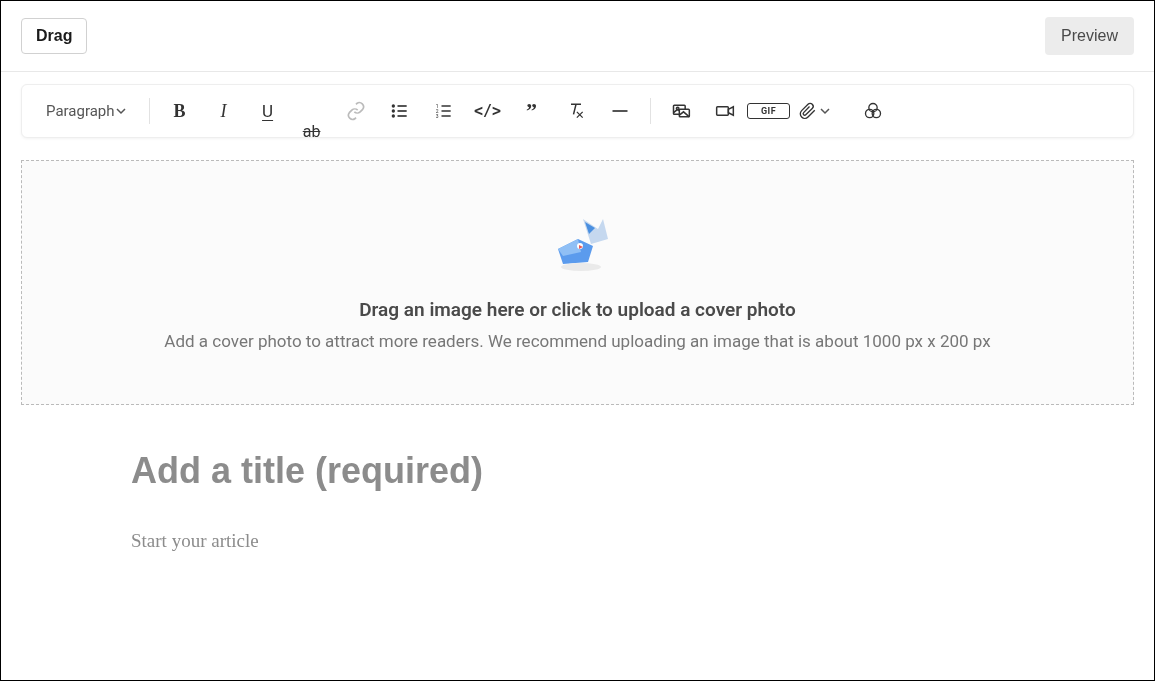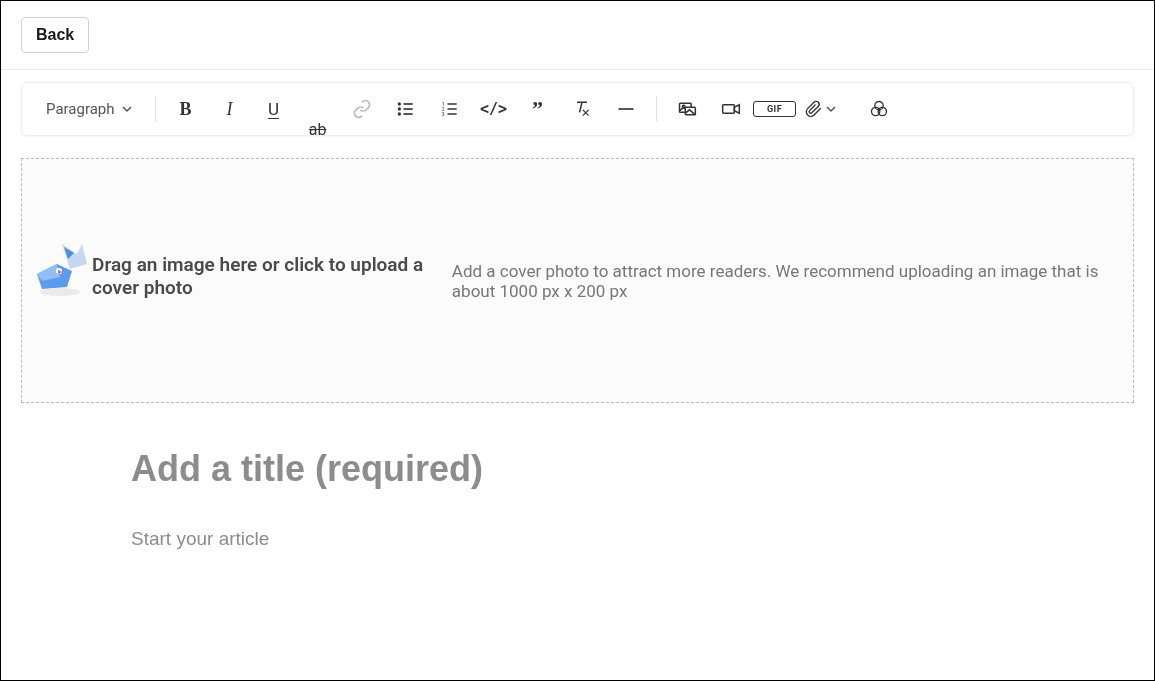--- a/index.html
+++ b/index.html
@@ -51,21 +51,20 @@
       background: #ffffff;
       border: 1px solid #eee;
       border-radius: 6px;
       padding: 8px 12px;
       box-shadow: 0 1px 3px rgba(0,0,0,0.05);
       gap: 4px;
     }
     .dropdown {
       display: flex;
       align-items: center;
-      gap: 6px;
       padding: 6px 12px;
       color: #555;
       font-size: 15px;
       cursor: pointer;
     }
     .dropdown svg {
       width: 12px;
       height: 12px;
     }
     .divider {
@@ -103,21 +102,21 @@
       width: 12px;
       height: 12px;
       color: #555;
     }
     .cover-area {
       margin: 22px 20px 0 20px;
       border: 1px dashed #bababa;
       background: #fbfbfb;
       height: 245px;
       display: flex;
-      flex-direction: row;
+      flex-direction: column;
       align-items: center;
       justify-content: center;
       cursor: pointer;
     }
     .cover-illustration {
       width: 70px;
       height: 60px;
       margin-bottom: 24px;
       position: relative;
     }
@@ -146,38 +145,39 @@
       color: #8c8c8c;
     }
     .body-input {
       width: 100%;
       border: none;
       outline: none;
       font-size: 19px;
       color: #333;
       margin-top: 38px;
       resize: none;
-      font-family: Liberation Sans, sans-serif;
+      font-family: Liberation Serif, serif;
     }
     .body-input::placeholder {
       color: #8c8c8c;
     }
     .bold-letter { font-weight: 800; font-size: 18px; font-family: serif;}
     .italic-letter { font-style: italic; font-size: 18px; font-family: serif;}
     .underline-letter { text-decoration: underline; text-underline-offset: 3px; font-size: 17px;}
     .strike-letter { text-decoration: line-through; font-size: 16px; margin-top: 40px;}
     .code-letter { font-family: monospace; font-size: 15px; font-weight: 600;}
     .quote-letter { font-size: 22px; font-weight: 700; font-family: Georgia, serif; line-height: 0;}
     .gif-box { border: 1.5px solid #333; border-radius: 3px; font-size: 9px; font-weight: 700; padding: 2px 13px; letter-spacing: 0.5px;}
   </style>
 </head>
 <body>
 
 <div class="header">
-  <button class="back-btn">Back</button>
+  <button class="back-btn">Drag</button>
+  <button class="preview-btn">Preview</button>
 </div>
 
 <div class="toolbar-wrap">
   <div class="toolbar">
 
     <div class="dropdown">
       <span>Paragraph</span>
       <svg viewBox="0 0 12 12">
           <path d="M2 4 L6 8 L10 4" stroke="currentColor" stroke-width="1.5" fill="none"></path>
         </svg>

